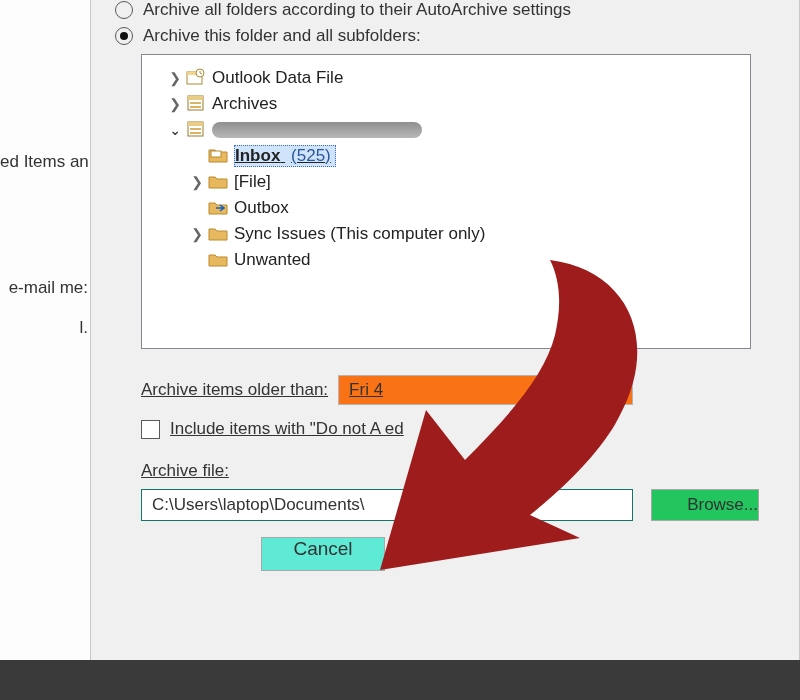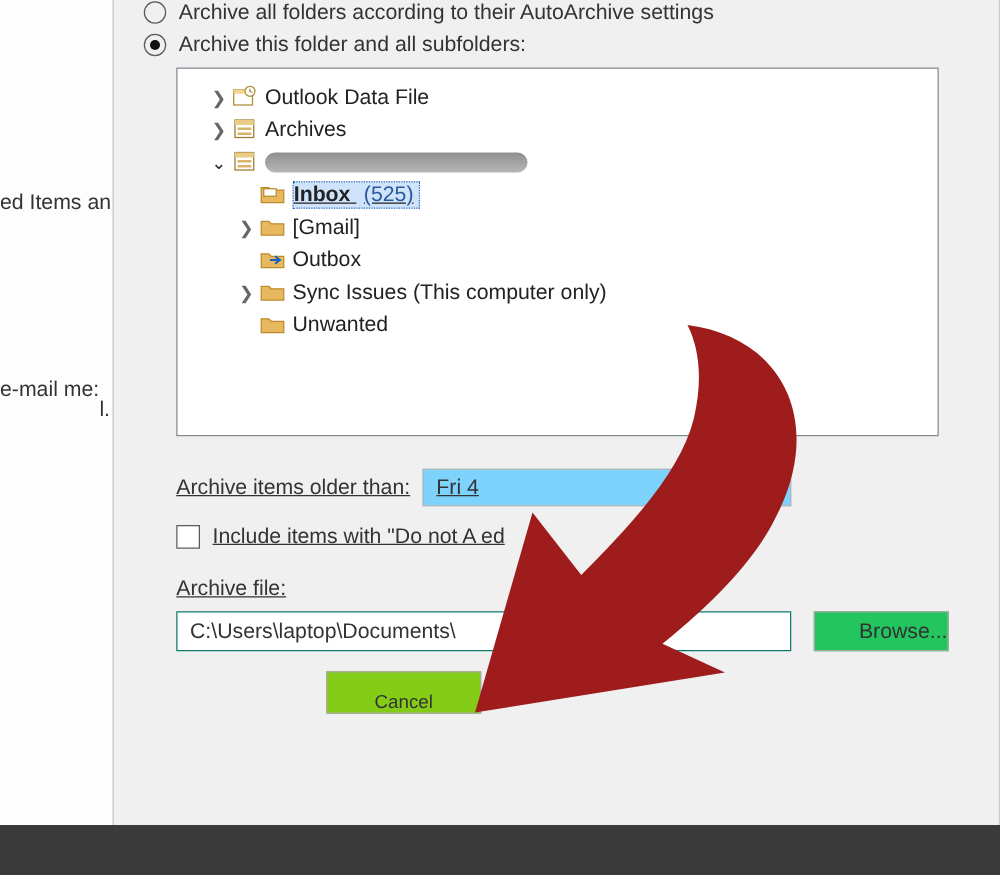--- a/index.html
+++ b/index.html
@@ -1,52 +1,52 @@
 <!DOCTYPE html>
 <html><head>
   <meta charset="utf-8">
   <style>
     * { box-sizing: border-box; margin: 0; padding: 0; font-family: "Segoe UI", Tahoma, sans-serif; }
     body { width: 800px; height: 700px; background: #2a2a2a; overflow: hidden; position: relative; }
     .outer { position: absolute; left: 0; top: 0; width: 800px; height: 700px; background: #fff; }
     .page-bg { position: absolute; left: 0; top: 0; width: 800px; height: 660px; background: #fdfdfd; }
     .bg-text { position: absolute; color: #333; font-size: 17px; line-height: 1.4; }
     .bg1 { left: 0; top: 150px; width: 88px; text-align: right; white-space: nowrap; overflow: hidden; }
-    .bg2 { left: 0; top: 300px; width: 88px; white-space: nowrap; overflow: hidden; }
+    .bg2 { left: 0; top: 276px; width: 88px; text-align: right; white-space: nowrap; overflow: hidden; }
     .bg3 { left: 0; top: 316px; width: 88px; text-align: right; white-space: nowrap; overflow: hidden; }
     .dialog { position: absolute; left: 90px; top: 0; width: 710px; height: 664px; background: #f0f0f0; border-left: 1px solid #c9c9c9; border-right: 1px solid #c9c9c9; border-bottom: 1px solid #c9c9c9; padding: 0 24px 0 24px; }
     .radio-row { display: flex; align-items: center; margin-top: 6px; font-size: 17px; color: #333; }
     .radio-row.first { margin-top: 0; }
     .radio-outer { width: 18px; height: 18px; border: 1.5px solid #5a5a5a; border-radius: 50%; display: inline-flex; align-items: center; justify-content: center; margin-right: 10px; flex: none; }
     .radio-inner { width: 8px; height: 8px; border-radius: 50%; background: #111; }
     .tree-box { margin: 8px 0 0 26px; width: 610px; height: 295px; border: 1px solid #828790; background: #fff; padding: 10px 0 0 0; overflow: hidden; }
     .tree-row { display: flex; align-items: center; height: 26px; font-size: 17px; color: #222; }
     .chev { width: 22px; text-align: center; color: #666; font-size: 14px; user-select: none; }
     .chev.down { color: #222; }
     .spacer { width: 22px; }
     .node-icon { width: 22px; height: 20px; position: relative; flex: none; margin-right: 4px; }
     .folder svg, .node-icon svg { width: 20px; height: 18px; }
     .inbox-label { font-weight: 700; }
     .inbox-count { color: #2b579a; margin-left: 6px; }
     .sel { background: #cfe4fb; border: 1px dotted #3a6fb7; padding: 0 4px 0 0; text-decoration: underline; }
     .redact { width: 210px; height: 16px; border-radius: 8px; background: linear-gradient(#8f8f8f,#b7b7b7); }
     .field-row { display: flex; align-items: center; font-size: 17px; color: #333; margin-left: 26px; text-decoration: underline; }
     .older-row { margin-top: 26px; }
-    .date-box { margin-left: 10px; background: #7dd3fc; border: 1px solid #b5b5b5; height: 30px; width: 295px; display: flex; align-items: center; padding: 0 10px; justify-content: space-between; }
+    .date-box { margin-left: 10px; background: #f97316; border: 1px solid #b5b5b5; height: 30px; width: 295px; display: flex; align-items: center; padding: 0 10px; justify-content: space-between; }
     .date-dd { color: #444; font-size: 14px; }
     .chk-row { margin-top: 14px; }
     .chk { width: 19px; height: 19px; border: 1.5px solid #5a5a5a; background: #fff; margin-right: 10px; flex: none; }
     .af-label { margin-top: 22px; }
     .file-row { margin-top: 8px; display: flex; align-items: center; }
     .file-input { margin-left: 26px; background: #fff; border: 1px solid #0f766e; height: 32px; width: 492px; display: flex; align-items: center; padding: 0 10px; font-size: 17px; color: #333; overflow: hidden; white-space: nowrap; }
     .browse-btn { margin-left: 18px; width: 108px; height: 32px; background: #22c55e; border: 1px solid #a8a8a8; font-size: 17px; color: #333; display: flex; align-items: center; justify-content: flex-end; }
     .btn-row { margin-top: 16px; display: flex; padding-left: 146px; }
     .ok-highlight { border: 3px solid #ce1b1b; border-radius: 10px; padding: 2px; margin-right: 28px; }
     .ok-btn { width: 124px; height: 32px; background: #e5effa; border: 2px solid #0a63c2; font-size: 17px; color: #222; display: flex; align-items: center; justify-content: center; }
-    .cancel-btn { width: 124px; height: 34px; background: #84cc16; border: 1px solid #a8a8a8; font-size: 15px; color: #333; display: flex; align-items: flex-end; justify-content: center; align-self: center; }
+    .cancel-btn { width: 124px; height: 34px; background: #5eead4; border: 1px solid #a8a8a8; font-size: 19px; color: #333; display: flex; align-items: flex-start; justify-content: center; align-self: center; }
     .arrow { position: absolute; left: 350px; top: 240px; pointer-events: none; }
     .footer-bar { position: absolute; left:0; bottom:0; width:800px; height:40px; background:#3a3a3a; }
   </style>
 </head>
 <body>
 
 <div class="outer">
 <div class="page-bg">
   <div class="bg-text bg1">ed Items an</div>
   <div class="bg-text bg2">e-mail me:</div>
@@ -128,21 +128,21 @@
 
       <div class="tree-row">
         <span class="spacer"></span>
             <span class="spacer"></span>
         <span class="chev">❯</span>
         <span class="node-icon">
           <svg viewBox="0 0 20 18">
                 <path d="M1 5 h6 l2 2 h10 v9 h-18 z" fill="#e8b85e" stroke="#bb8a2e"></path>
               </svg>
         </span>
-        <span>[Gmail]</span>
+        <span>[File]</span>
       </div>
 
       <div class="tree-row">
         <span class="spacer"></span>
             <span class="spacer"></span>
             <span class="spacer"></span>
         <span class="node-icon">
           <svg viewBox="0 0 20 18">
                 <path d="M1 5 h6 l2 2 h10 v9 h-18 z" fill="#e8b85e" stroke="#bb8a2e"></path>
                 <path d="M8 10 h7 M12 7 l4 3 -4 3" stroke="#1560c0" fill="none" stroke-width="1.5"></path>

